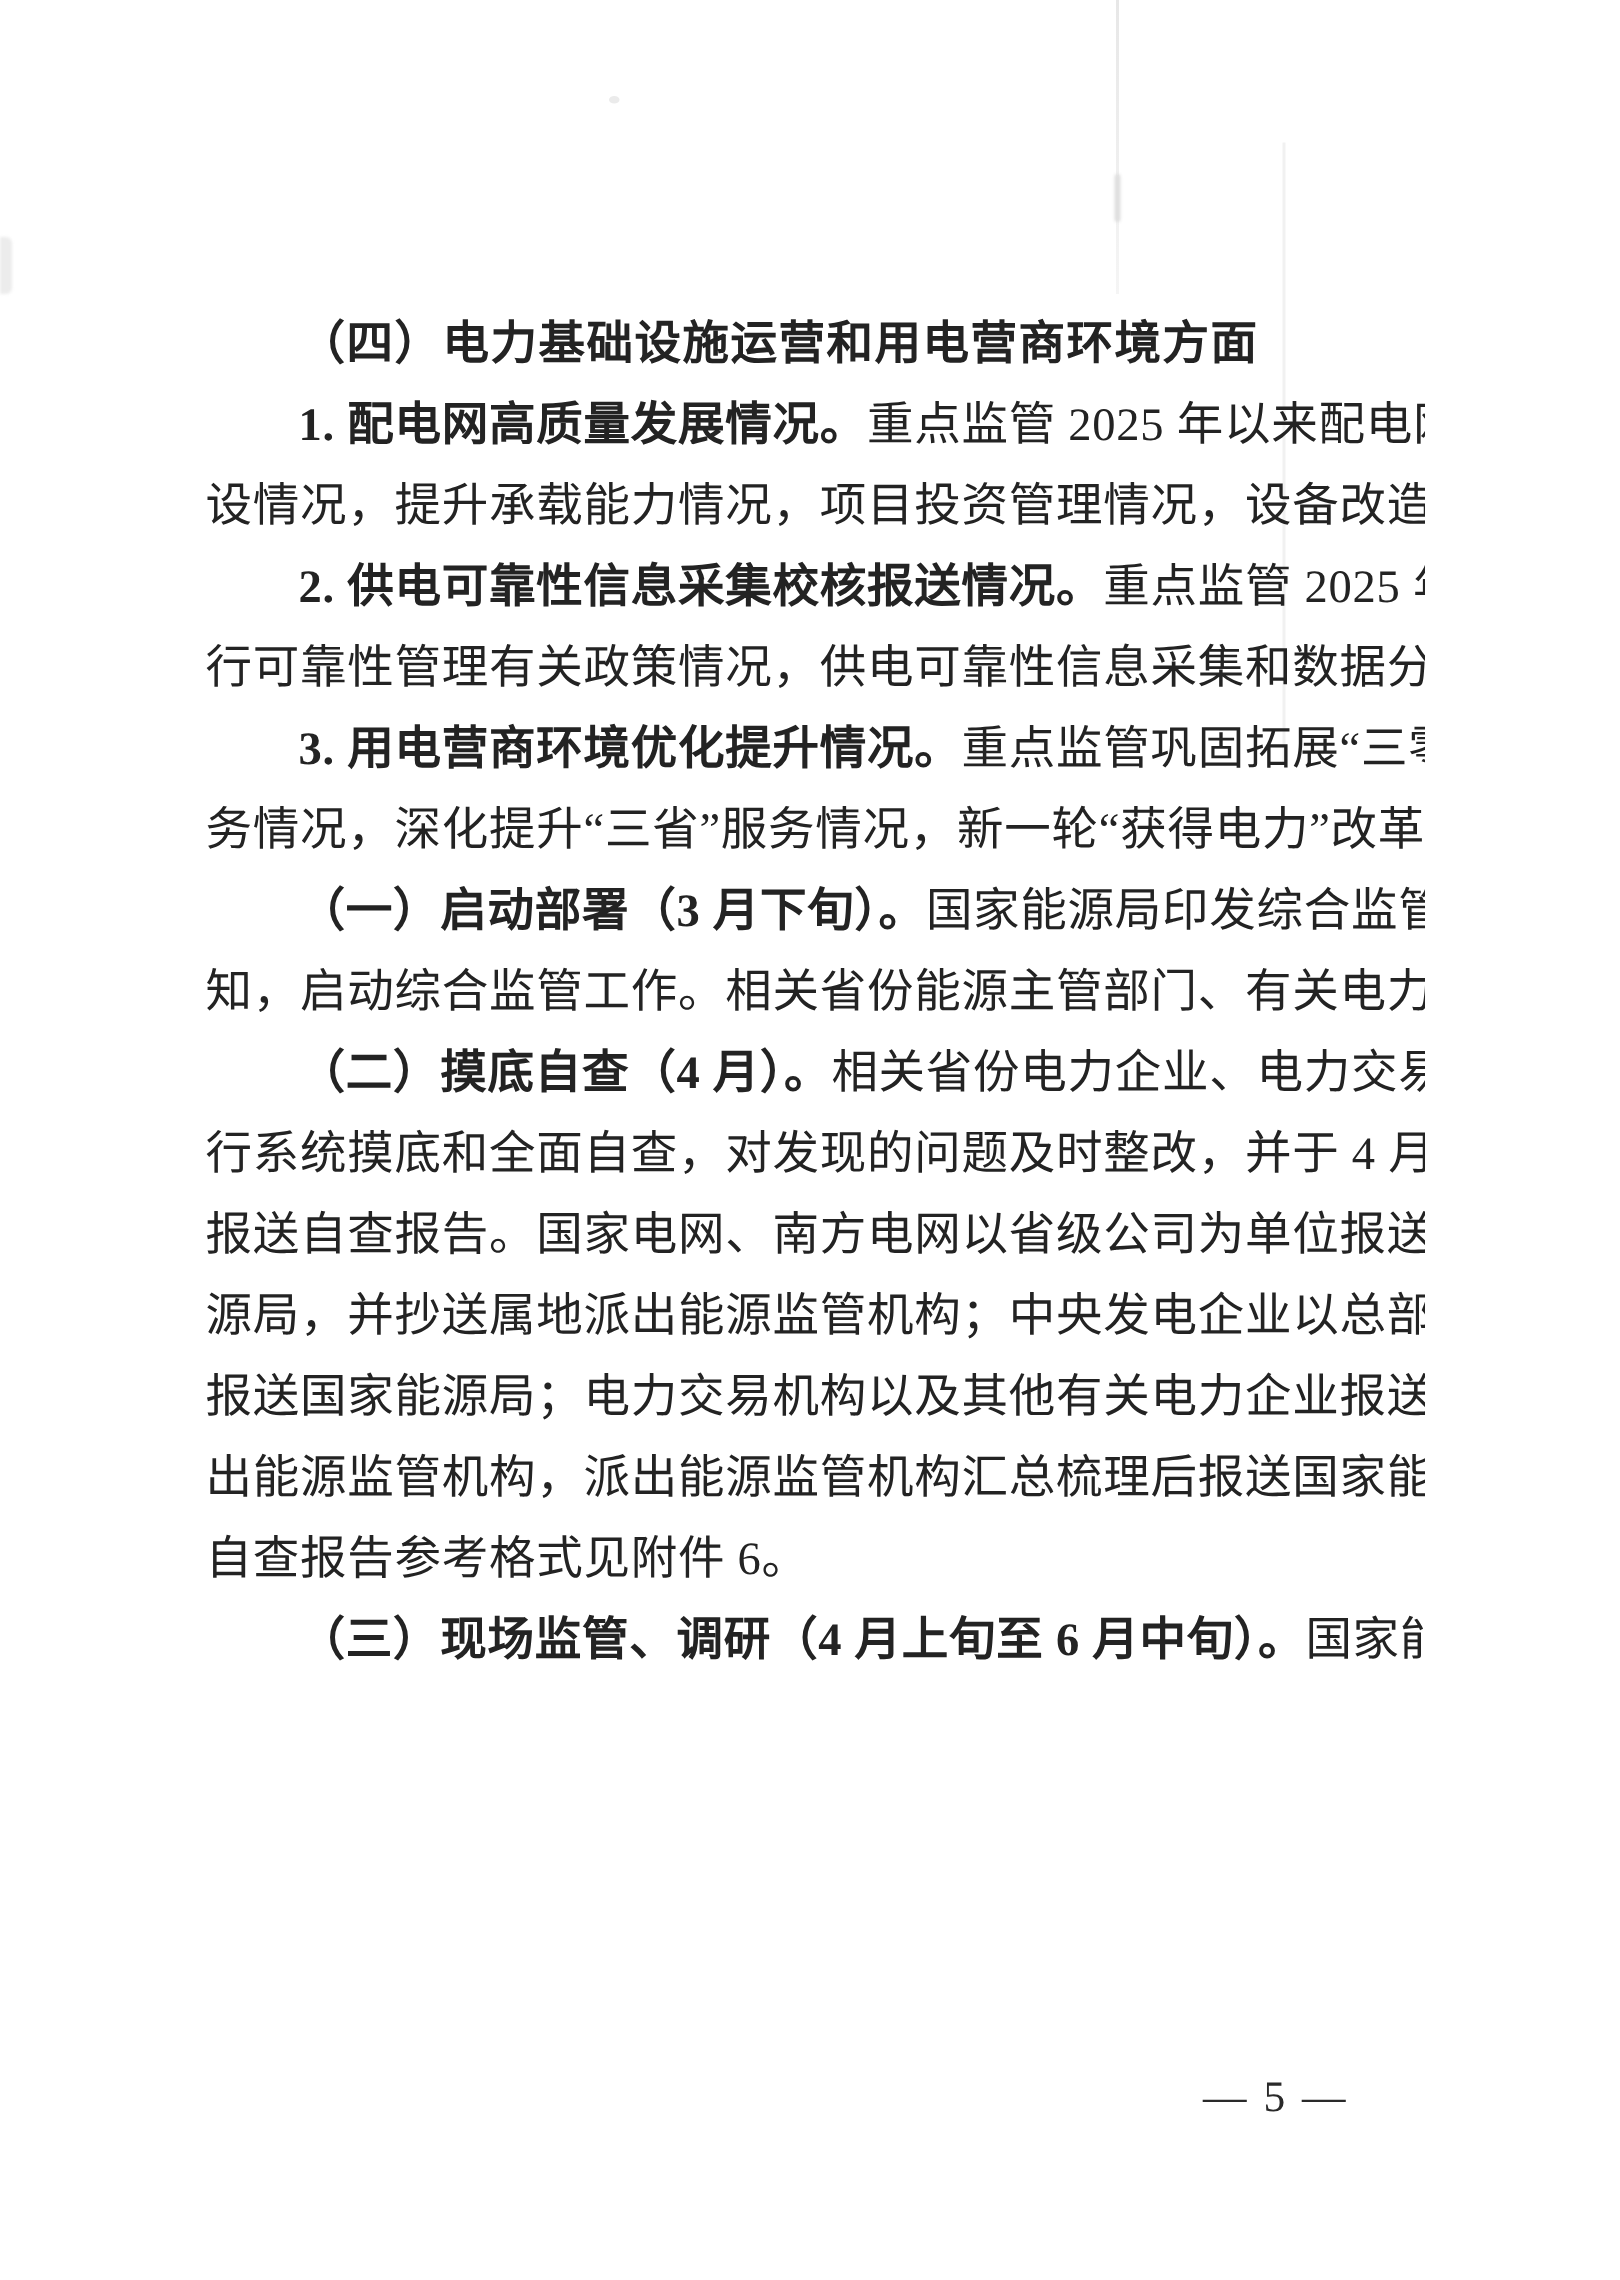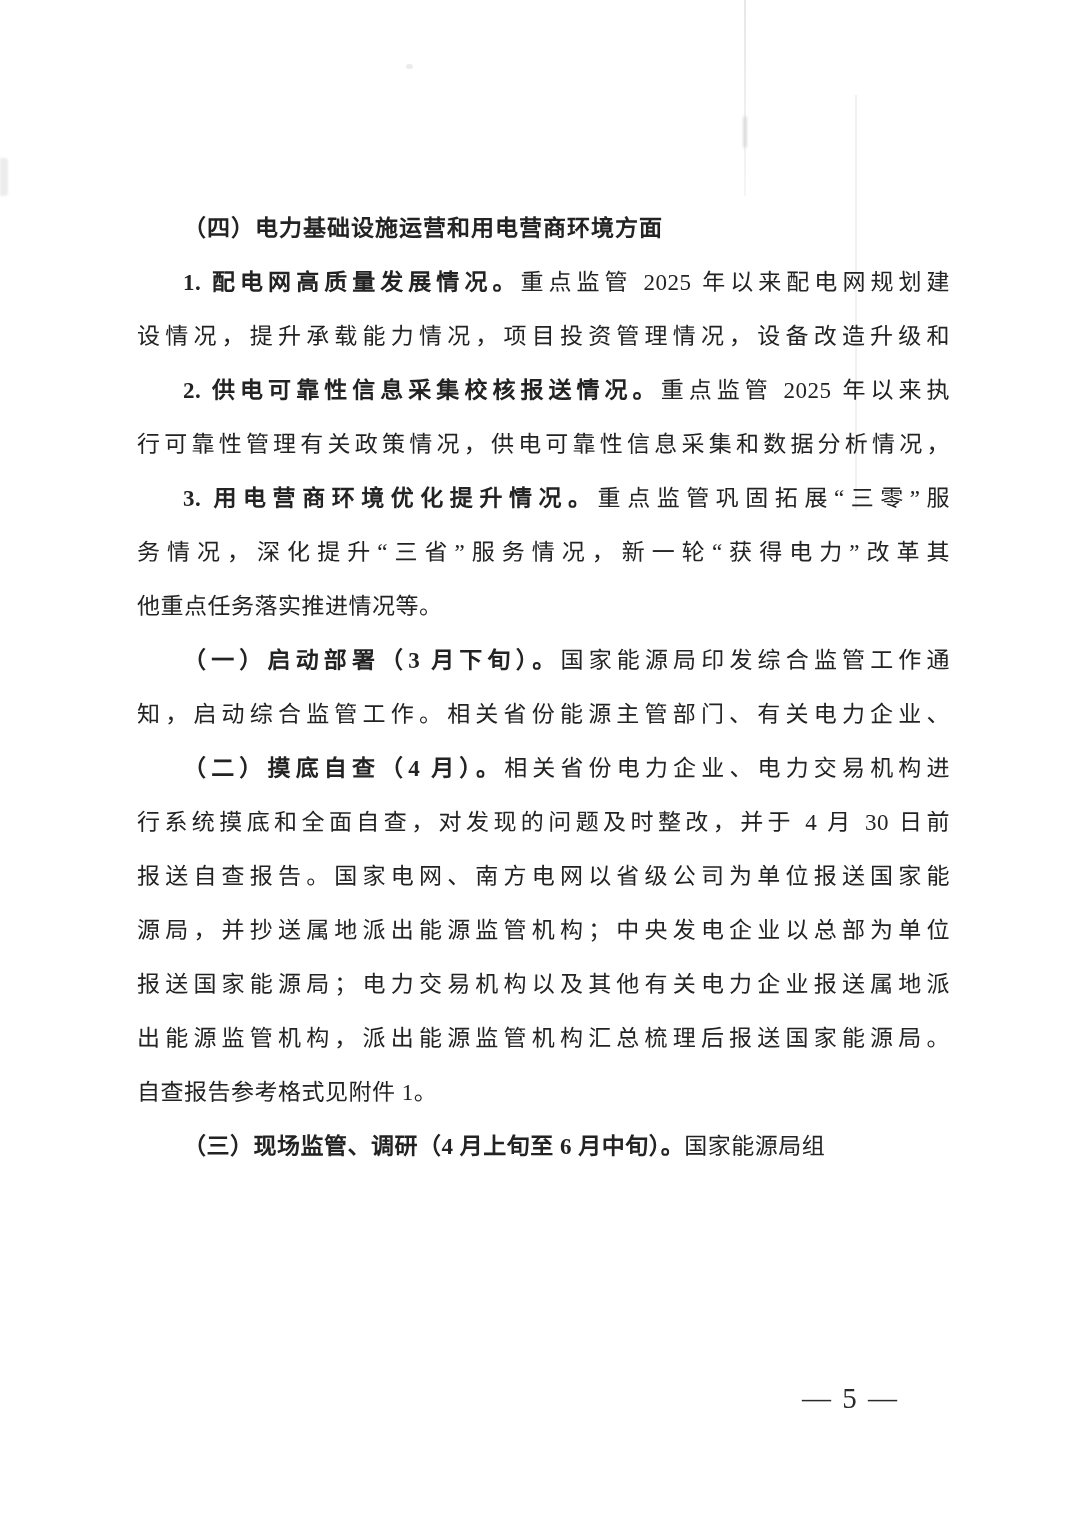--- a/index.html
+++ b/index.html
@@ -40,21 +40,21 @@
   .speck {
     left: 406px; top: 64px; width: 7px; height: 5px;
     background: #ebebeb; border-radius: 50%;
   }
   .textblock {
     position: absolute;
     z-index: 1;
     left: 137px;
     top: 202px;
     width: 813px;
-    font-size: 23px;
+    font-size: 31px;
     color: #232323;
     letter-spacing: 0.5px;
   }
   .para { margin: 0; }
   .line {
     height: 54px;
     line-height: 54px;
     white-space: nowrap;
     overflow: hidden;
     text-align: justify;
@@ -96,34 +96,33 @@
         <div class="line first"><span class="seg bold">1. 配电网高质量发展情况。</span><span class="seg">重点监管 2025 年以来配电网规划建</span></div>
         <div class="line"><span class="seg">设情况，提升承载能力情况，项目投资管理情况，设备改造升级和</span></div>
       </div>
       <div class="para body">
         <div class="line first"><span class="seg bold">2. 供电可靠性信息采集校核报送情况。</span><span class="seg">重点监管 2025 年以来执</span></div>
         <div class="line"><span class="seg">行可靠性管理有关政策情况，供电可靠性信息采集和数据分析情况，</span></div>
       </div>
       <div class="para body">
         <div class="line first"><span class="seg bold">3. 用电营商环境优化提升情况。</span><span class="seg">重点监管巩固拓展“三零”服</span></div>
         <div class="line"><span class="seg">务情况，深化提升“三省”服务情况，新一轮“获得电力”改革其</span></div>
-        <div class="line last"><span class="seg">他重点任务落实推进情况等。</span></div>
       </div>
       <div class="para body">
         <div class="line first"><span class="seg bold">（一）启动部署（3 月下旬）。</span><span class="seg">国家能源局印发综合监管工作通</span></div>
         <div class="line"><span class="seg">知，启动综合监管工作。相关省份能源主管部门、有关电力企业、</span></div>
       </div>
       <div class="para body">
         <div class="line first"><span class="seg bold">（二）摸底自查（4 月）。</span><span class="seg">相关省份电力企业、电力交易机构进</span></div>
         <div class="line"><span class="seg">行系统摸底和全面自查，对发现的问题及时整改，并于 4 月 30 日前</span></div>
         <div class="line"><span class="seg">报送自查报告。国家电网、南方电网以省级公司为单位报送国家能</span></div>
         <div class="line"><span class="seg">源局，并抄送属地派出能源监管机构；中央发电企业以总部为单位</span></div>
         <div class="line"><span class="seg">报送国家能源局；电力交易机构以及其他有关电力企业报送属地派</span></div>
         <div class="line"><span class="seg">出能源监管机构，派出能源监管机构汇总梳理后报送国家能源局。</span></div>
-        <div class="line last"><span class="seg">自查报告参考格式见附件 1。</span></div>
+        <div class="line last"><span class="seg">自查报告参考格式见附件 6。</span></div>
       </div>
       <div class="para body">
         <div class="line first last"><span class="seg bold">（三）现场监管、调研（4 月上旬至 6 月中旬）。</span><span class="seg">国家能源局组</span></div>
       </div>
     </div>
 
   <div class="page-number">— 5 —</div>
 </div>
 
 </body></html>

